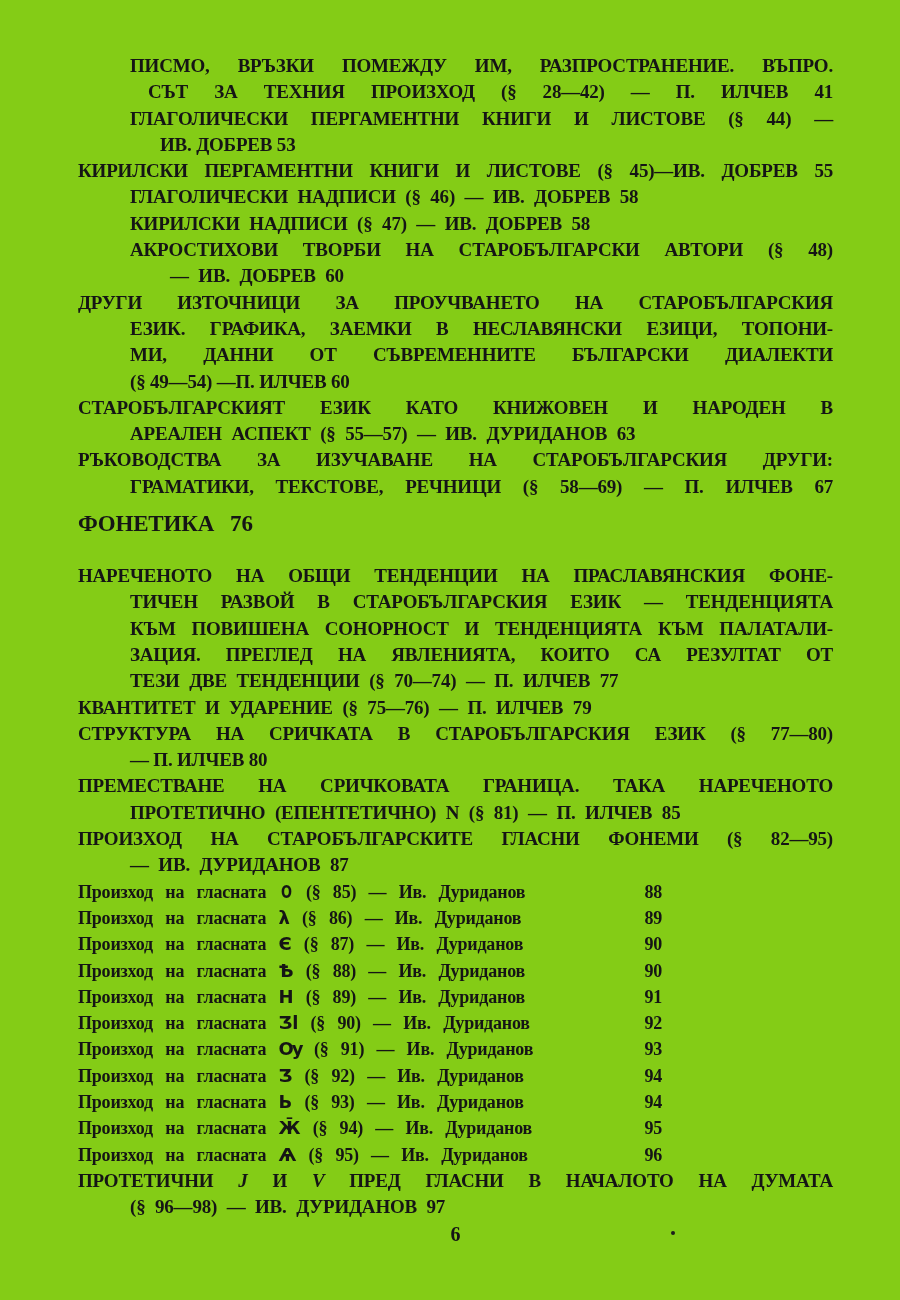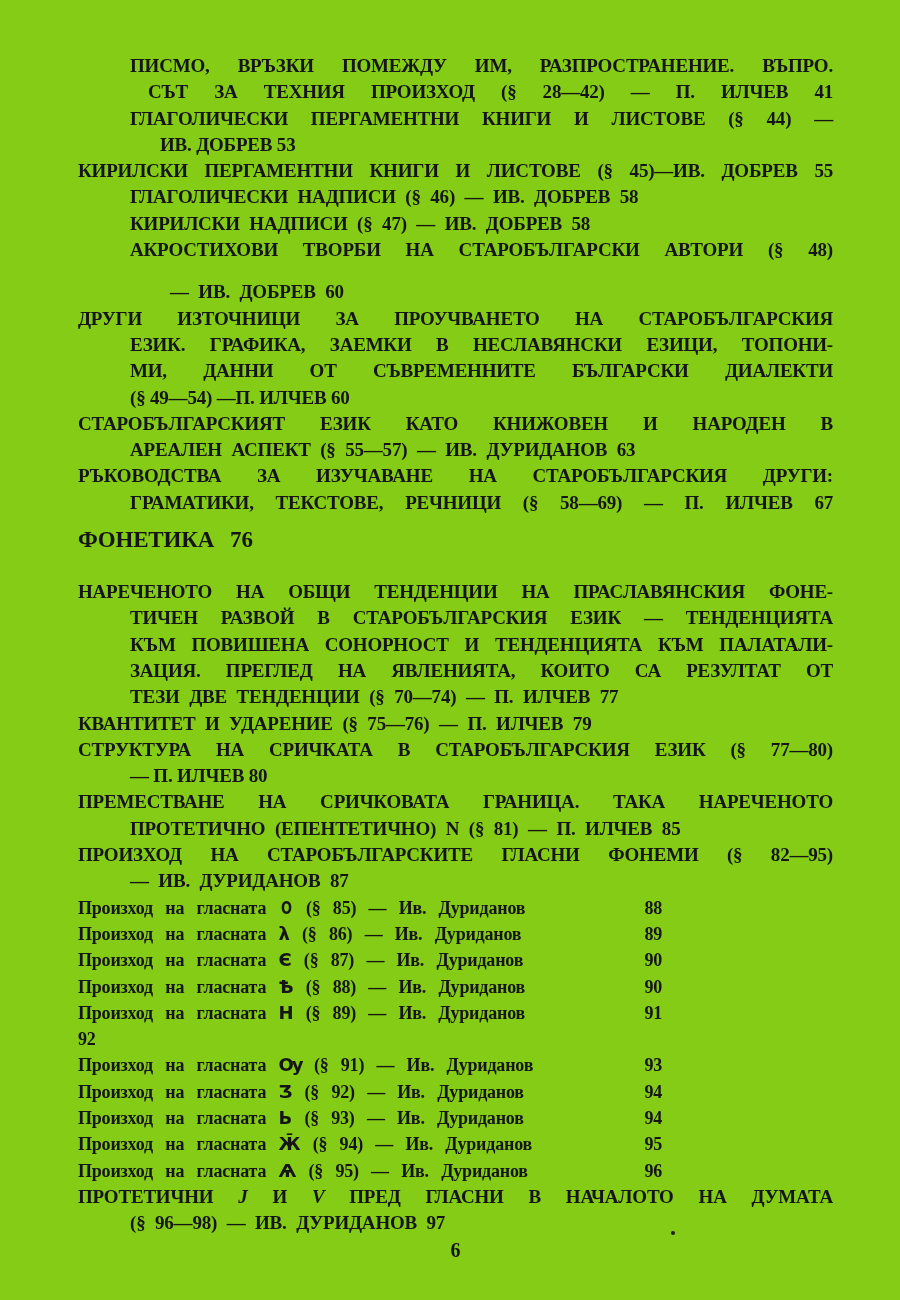--- a/index.html
+++ b/index.html
@@ -10,21 +10,21 @@
   }
   .toc{padding:53px 67px 0 78px;}
   .ln{
     font-size:19px;line-height:26.3px;height:26.3px;
     letter-spacing:-0.2px;white-space:nowrap;
   }
   .j{text-align:justify;text-align-last:justify;white-space:normal;}
   .i1{padding-left:52px;}
   .i2{padding-left:70px;}
   .i3{padding-left:82px;}
-  .i4{padding-left:92px;margin-top:16px;}
+  .i4{padding-left:92px;}
   .w{word-spacing:5px;}
   .heading{font-size:23px;line-height:30px;margin:9px 0 24px;letter-spacing:-0.2px;}
   .heading .hpg{margin-left:16px;}
   .small{
     display:flex;justify-content:space-between;align-items:center;
     width:584px;font-size:18px;white-space:normal;gap:48px;
   }
   .small .vt{word-spacing:8px;white-space:nowrap;}
   .small .vp{font-size:18px;}
   .glyph{font-family:"DejaVu Sans","DejaVu Serif",serif;font-size:18px;font-weight:bold;}
@@ -92,20 +92,21 @@
     </div>
     <div class="ln small">
       <span class="vt"><span>Произход на гласната</span> <span class="glyph">Ѣ</span> <span>(§ 88) — Ив. Дуриданов</span></span>
       <span class="vp">90</span>
     </div>
     <div class="ln small">
       <span class="vt"><span>Произход на гласната</span> <span class="glyph">Н</span> <span>(§ 89) — Ив. Дуриданов</span></span>
       <span class="vp">91</span>
     </div>
     <div class="ln small">
+      <span class="vt"><span>Произход на гласната</span> <span class="glyph">Ʒl</span> <span>(§ 90) — Ив. Дуриданов</span></span>
       <span class="vp">92</span>
     </div>
     <div class="ln small">
       <span class="vt"><span>Произход на гласната</span> <span class="glyph g6">Оу</span> <span>(§ 91) — Ив. Дуриданов</span></span>
       <span class="vp">93</span>
     </div>
     <div class="ln small">
       <span class="vt"><span>Произход на гласната</span> <span class="glyph">Ʒ</span> <span>(§ 92) — Ив. Дуриданов</span></span>
       <span class="vp">94</span>
     </div>

